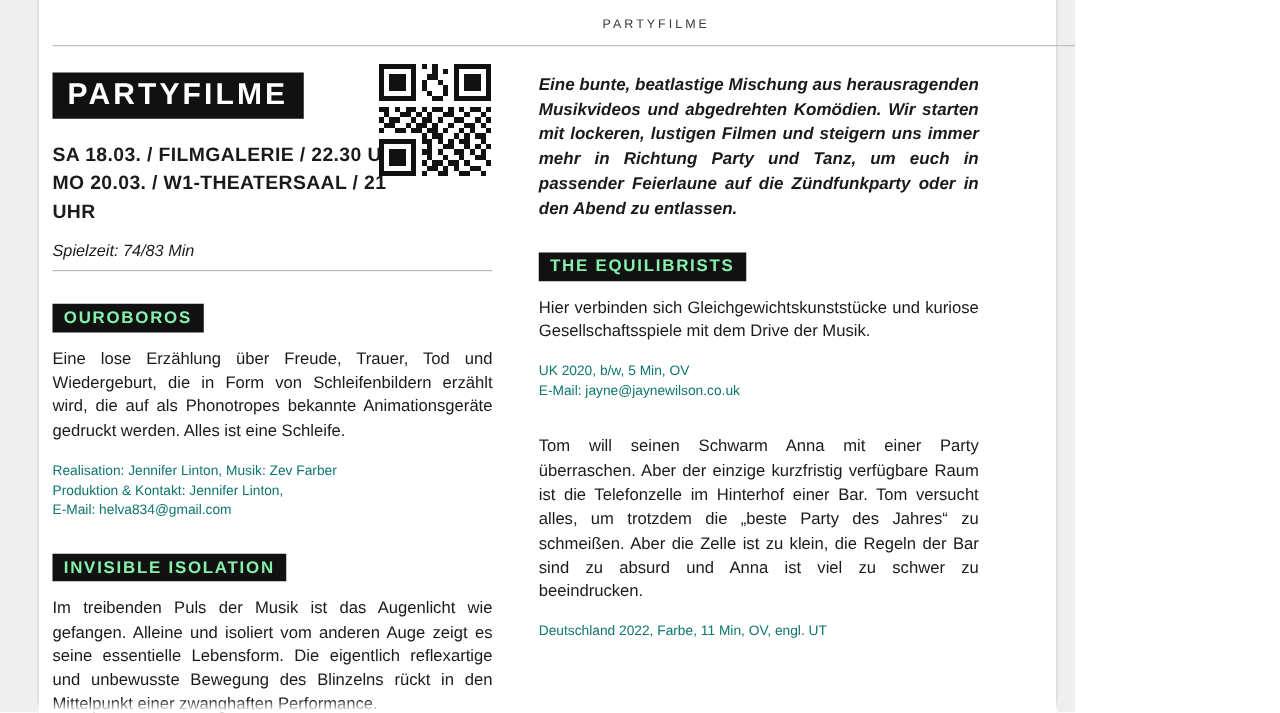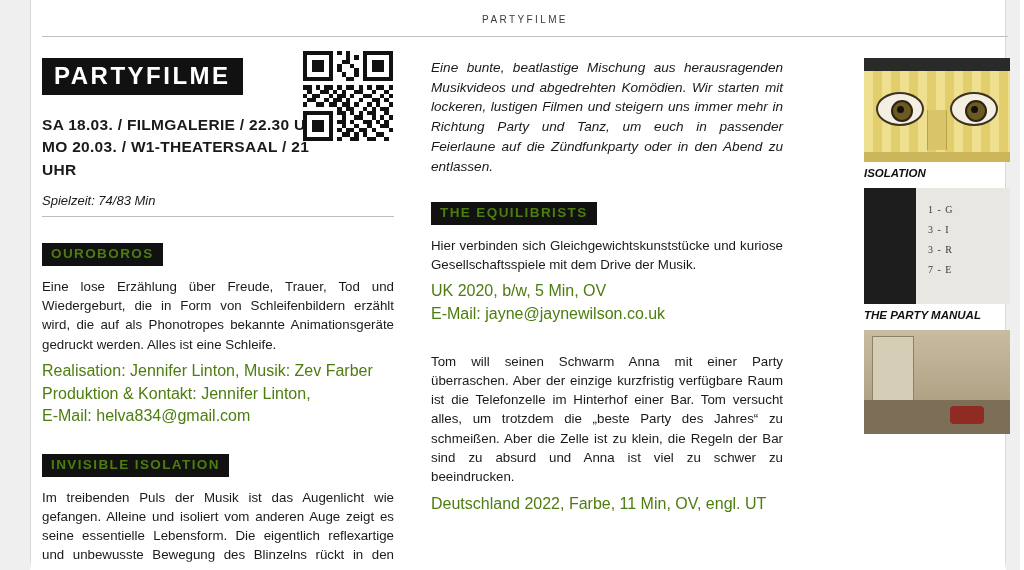--- a/index.html
+++ b/index.html
@@ -11,21 +11,21 @@
     width: 1024px;
     height: 570px;
     overflow: hidden;
     font-family: "Liberation Sans", sans-serif;
     color: #1a1a1a;
     position: relative;
   }
   .page {
     position: absolute;
     left: 0; top: 0;
-    width: 1020px;
+    width: 860px;
     height: 570px;
     background: #ffffff;
     overflow: hidden;
   }
   
   .gutter-left {
     position: absolute;
     left: 0; top: 0;
     width: 30px; height: 570px;
     background: #efefef;
@@ -105,43 +105,43 @@
     width: 90px;
     height: 90px;
   }
   .qr svg { display: block; }
 
   
   .film { margin-top: 26px; }
   .film-tag {
     display: inline-block;
     background: #111111;
-    color: #4d7c0f;
+    color: #86efac;
     font-size: 13.5px;
     font-weight: bold;
     letter-spacing: 1.4px;
     padding: 4px 9px 5px 9px;
     line-height: 1;
   }
   .film-desc {
     margin-top: 11px;
     font-size: 13.3px;
     line-height: 1.45;
     text-align: justify;
   }
   .credits {
-    margin-top: 6px;
-    font-size: 16px;
+    margin-top: 16px;
+    font-size: 11px;
     line-height: 1.42;
-    color: #4d7c0f;
+    color: #0f766e;
   }
   .intro {
     font-size: 13.6px;
     font-style: italic;
-    font-weight: normal;
+    font-weight: bold;
     line-height: 1.45;
     text-align: justify;
   }
   .col-2 .film:first-of-type { margin-top: 22px; }
 
   
   .photo-block { margin-bottom: 9px; }
   .photo {
     width: 146px;
     height: 0;

